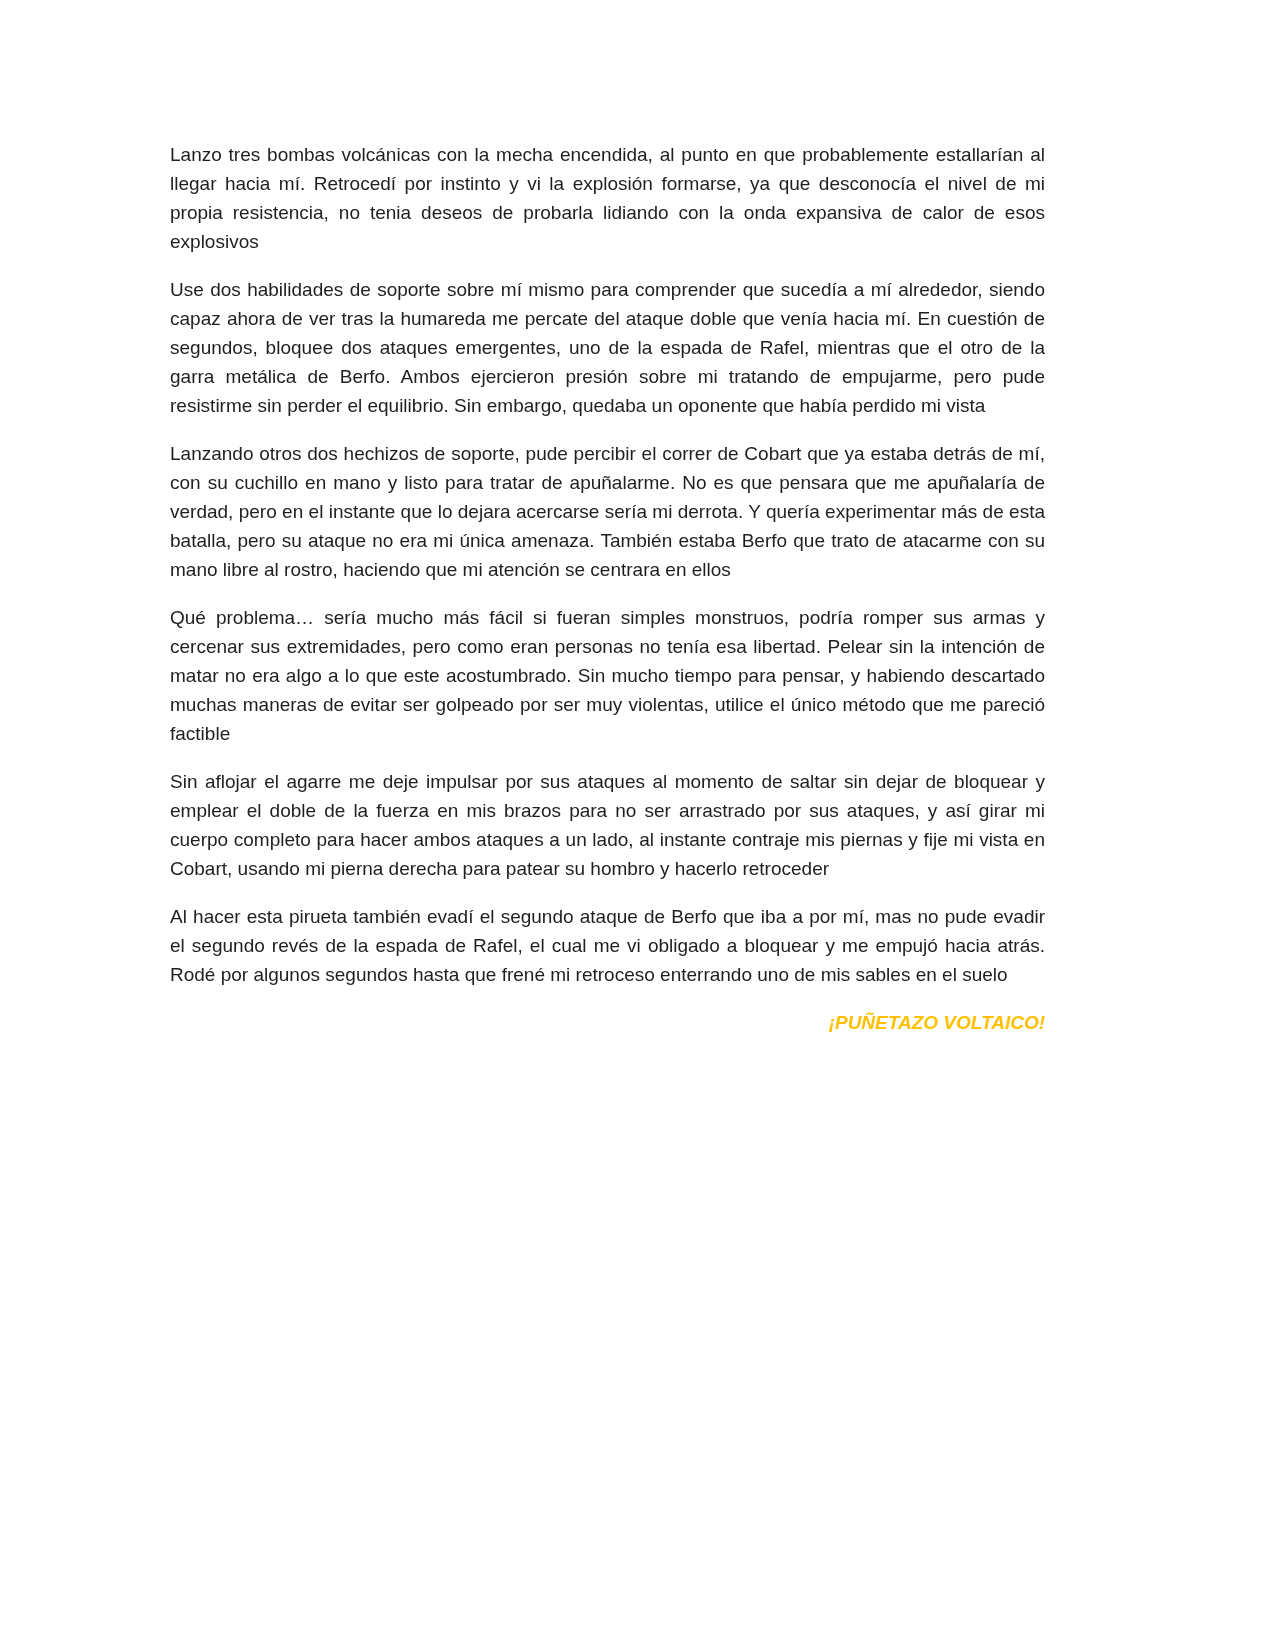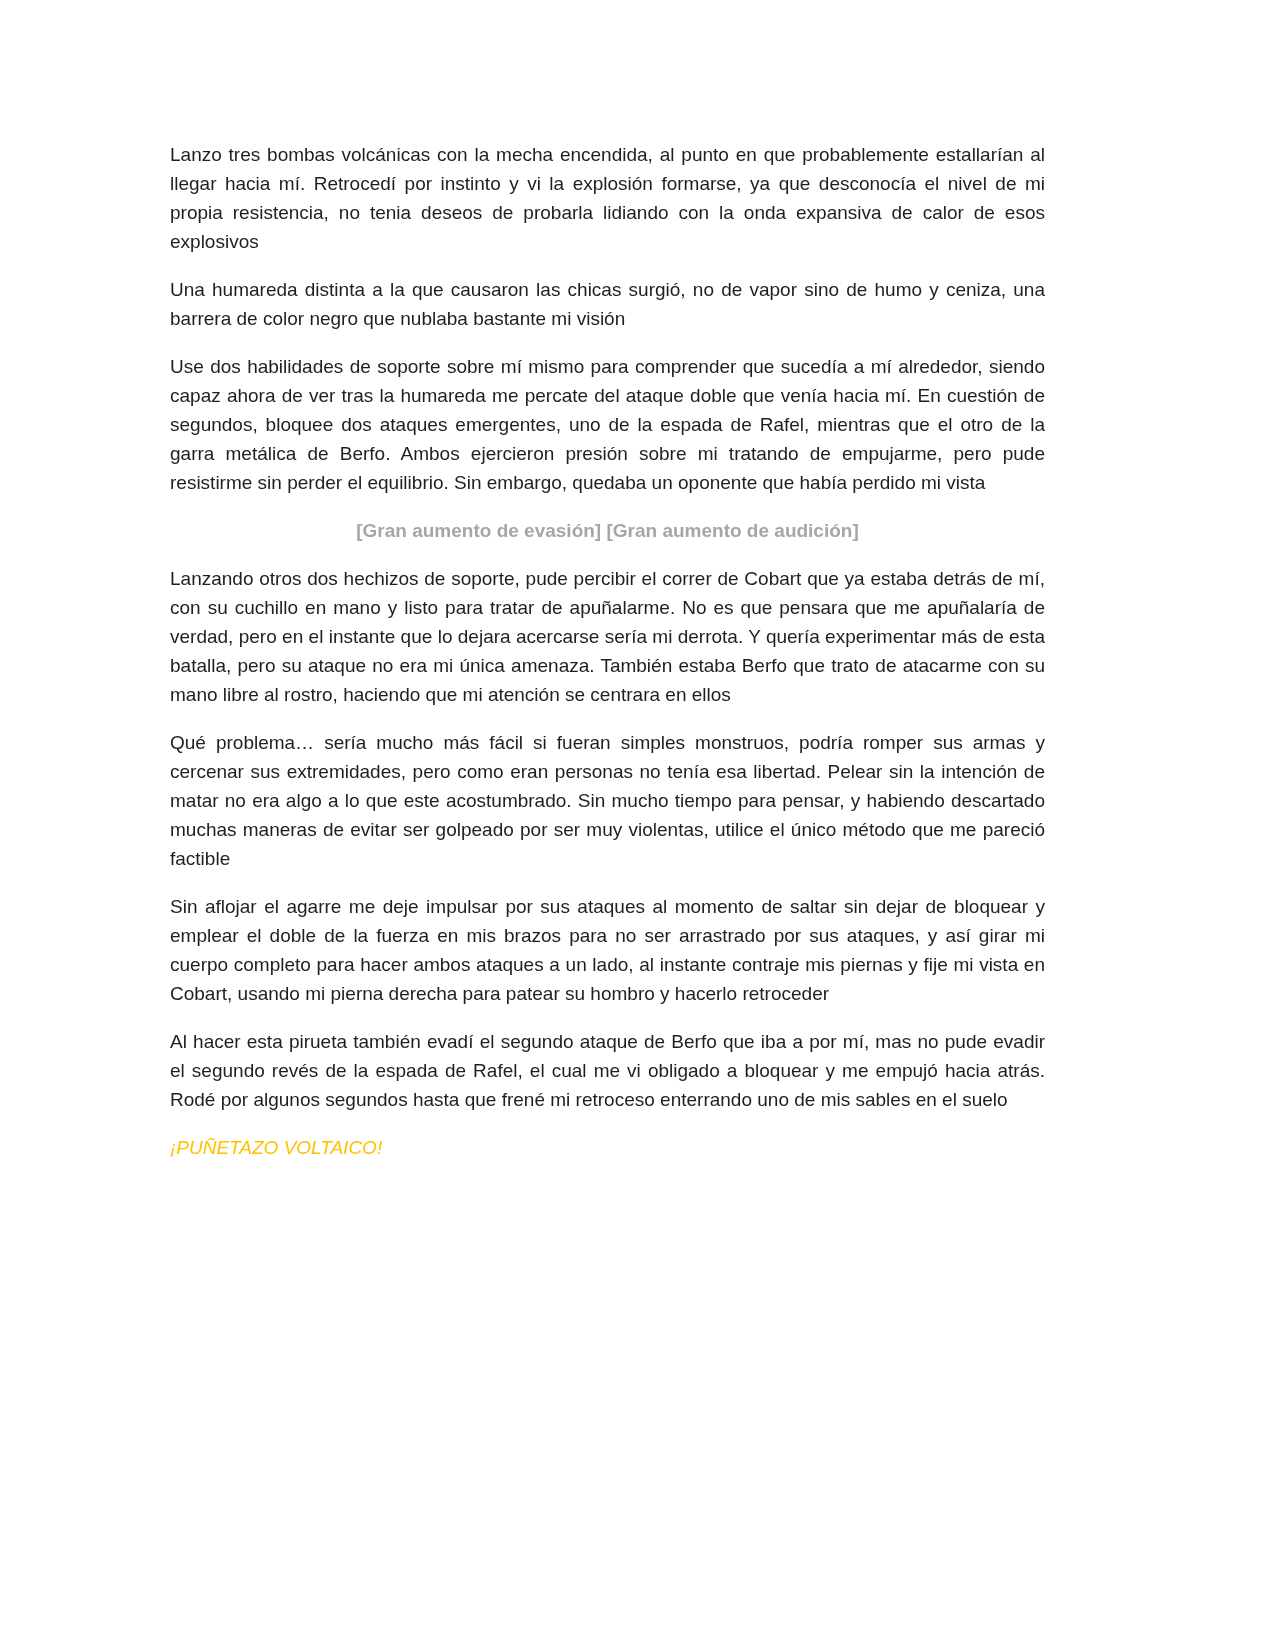--- a/index.html
+++ b/index.html
@@ -26,35 +26,33 @@
   .doc p.body-par {
     text-align: justify;
     color: #1f1f1f;
   }
   .doc p.skill-line {
     text-align: center;
     color: #a6a6a6;
     font-weight: bold;
   }
   .doc p.shout-line {
-    text-align: left;
+    text-align: right;
     color: #ffc000;
-    font-weight: normal;
+    font-weight: bold;
     font-style: italic;
     margin-top: 10px;
   }
 </style>
 </head>
 <body>
 
 <div class="page">
   <div class="doc">
     <p class="body-par">Lanzo tres bombas volcánicas con la mecha encendida, al punto en que probablemente estallarían al llegar hacia mí. Retrocedí por instinto y vi la explosión formarse, ya que desconocía el nivel de mi propia resistencia, no tenia deseos de probarla lidiando con la onda expansiva de calor de esos explosivos</p>
-    <p class="body-par">Una humareda distinta a la que causaron las chicas surgió, no de vapor sino de humo y ceniza, una barrera de color negro que nublaba bastante mi visión</p>
     <p class="body-par">Use dos habilidades de soporte sobre mí mismo para comprender que sucedía a mí alrededor, siendo capaz ahora de ver tras la humareda me percate del ataque doble que venía hacia mí. En cuestión de segundos, bloquee dos ataques emergentes, uno de la espada de Rafel, mientras que el otro de la garra metálica de Berfo. Ambos ejercieron presión sobre mi tratando de empujarme, pero pude resistirme sin perder el equilibrio. Sin embargo, quedaba un oponente que había perdido mi vista</p>
-    <p class="skill-line">[Gran aumento de evasión] [Gran aumento de audición]</p>
     <p class="body-par">Lanzando otros dos hechizos de soporte, pude percibir el correr de Cobart que ya estaba detrás de mí, con su cuchillo en mano y listo para tratar de apuñalarme. No es que pensara que me apuñalaría de verdad, pero en el instante que lo dejara acercarse sería mi derrota. Y quería experimentar más de esta batalla, pero su ataque no era mi única amenaza. También estaba Berfo que trato de atacarme con su mano libre al rostro, haciendo que mi atención se centrara en ellos</p>
     <p class="body-par">Qué problema… sería mucho más fácil si fueran simples monstruos, podría romper sus armas y cercenar sus extremidades, pero como eran personas no tenía esa libertad. Pelear sin la intención de matar no era algo a lo que este acostumbrado. Sin mucho tiempo para pensar, y habiendo descartado muchas maneras de evitar ser golpeado por ser muy violentas, utilice el único método que me pareció factible</p>
     <p class="body-par">Sin aflojar el agarre me deje impulsar por sus ataques al momento de saltar sin dejar de bloquear y emplear el doble de la fuerza en mis brazos para no ser arrastrado por sus ataques, y así girar mi cuerpo completo para hacer ambos ataques a un lado, al instante contraje mis piernas y fije mi vista en Cobart, usando mi pierna derecha para patear su hombro y hacerlo retroceder</p>
     <p class="body-par">Al hacer esta pirueta también evadí el segundo ataque de Berfo que iba a por mí, mas no pude evadir el segundo revés de la espada de Rafel, el cual me vi obligado a bloquear y me empujó hacia atrás. Rodé por algunos segundos hasta que frené mi retroceso enterrando uno de mis sables en el suelo</p>
     <p class="shout-line">¡PUÑETAZO VOLTAICO!</p>
   </div>
 </div>
 
 </body></html>

